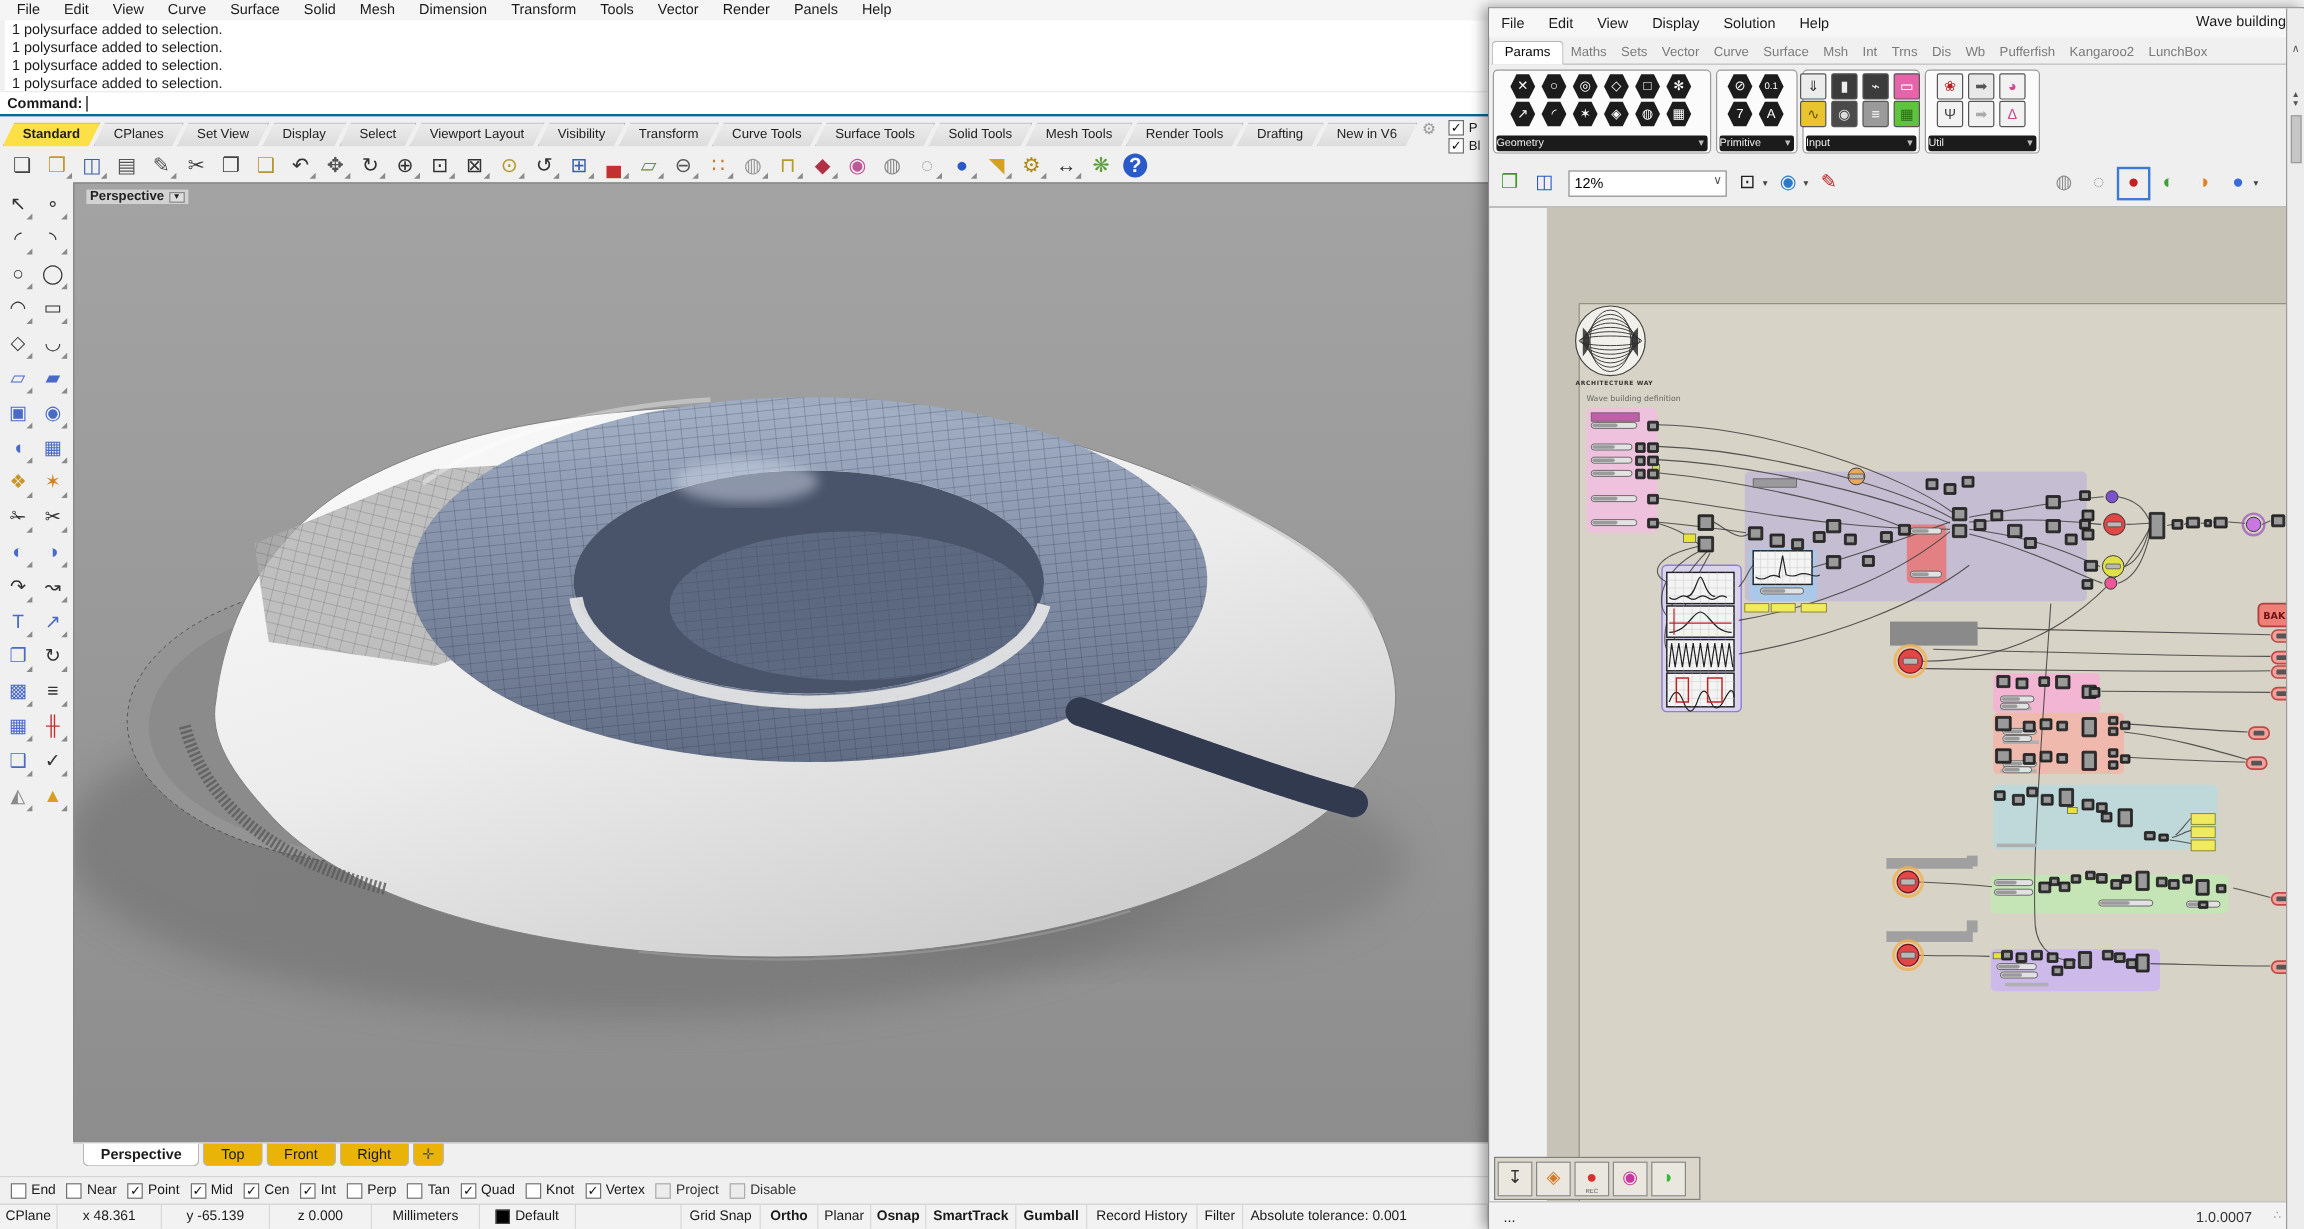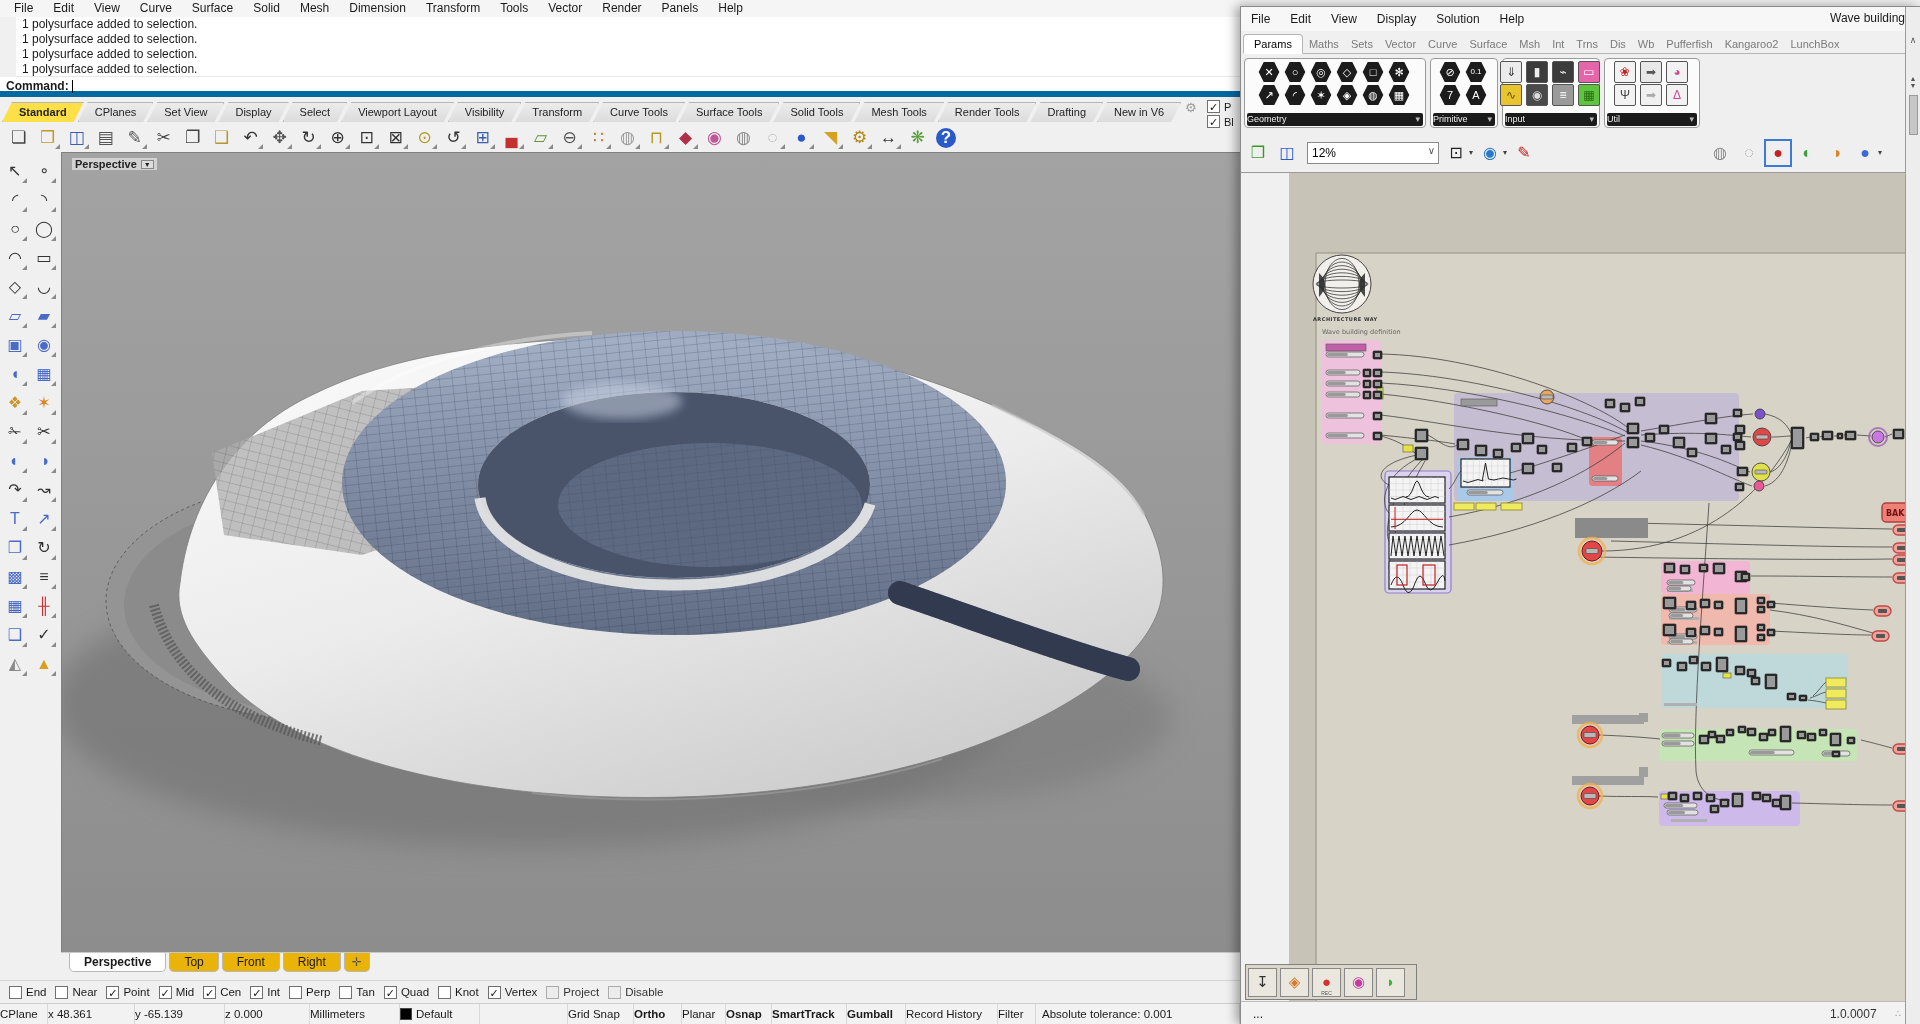--- a/index.html
+++ b/index.html
@@ -2,22 +2,22 @@
 <html><head>
 <meta charset="utf-8">
 <style>
   html,body{margin:0;padding:0;width:1920px;height:1024px;overflow:hidden;
     font-family:"Liberation Sans","DejaVu Sans",sans-serif;background:#f0f0f0;color:#1a1a1a;}
   *{box-sizing:border-box;}
   
   #rhino{position:absolute;left:0;top:0;width:1920px;height:1024px;background:#f0f0f0;}
   #r-menu{position:absolute;left:0;top:0;width:1240px;height:17px;background:#f5f5f5;display:flex;gap:4px;padding-left:6px;font-size:12px;}
   #r-menu .mitem{padding:1px 8px;white-space:nowrap;cursor:default;}
-  #r-hist{position:absolute;left:16px;top:17px;width:1420px;height:60px;background:#ffffff;font-size:12px;line-height:15px;padding-left:6px;border-bottom:1px solid #e8e8e8;}
-  #r-cmdline{position:absolute;left:0;top:77px;width:1240px;height:20px;background:#ffffff;font-size:12px;padding:2px 6px;border-bottom:6px solid #0369a1;}
+  #r-hist{position:absolute;left:4px;top:17px;width:1420px;height:60px;background:#ffffff;font-size:12px;line-height:15px;padding-left:6px;border-bottom:1px solid #e8e8e8;}
+  #r-cmdline{position:absolute;left:0;top:77px;width:1240px;height:20px;background:#ffffff;font-size:12px;padding:2px 6px;border-bottom:2px solid #0369a1;}
   #r-cmdline b{font-weight:bold;}
   .caret{display:inline-block;width:1px;height:13px;background:#000;vertical-align:middle;margin-left:3px;animation:none;}
   #r-tabs{position:absolute;left:2px;top:100px;width:1238px;height:22px;display:flex;align-items:flex-end;}
   .rtab{height:20px;line-height:19px;font-size:11px;padding:0 16px;margin-right:-6px;color:#222;
     background:linear-gradient(#ececec,#dcdcdc);border:1px solid #b5b5b5;border-bottom:none;
     clip-path:polygon(10px 0,100% 0,calc(100% - 10px) 100%,0 100%);}
   .rtab.active{background:#fde047;font-weight:bold;z-index:3;}
   #r-gearchecks{position:absolute;left:1185px;top:98px;width:55px;height:54px;font-size:11px;}
   #r-icons{position:absolute;left:4px;top:124px;width:1236px;height:28px;display:flex;align-items:center;}
   .ricon{width:29px;height:26px;font-size:17px;line-height:26px;text-align:center;position:relative;cursor:default;}
@@ -35,21 +35,21 @@
   .vtab{font-size:12px;padding:2px 14px;background:#eab308;border:1px solid #b8b8b8;border-top:none;border-radius:0 0 5px 5px;margin-right:3px;}
   .vtab.active{background:#ffffff;font-weight:bold;}
   .vtab.plus{padding:2px 7px;color:#555;}
   
   #osnap{position:absolute;left:0;top:980px;width:1240px;height:23px;background:#f0f0f0;display:flex;align-items:center;font-size:11.5px;border-top:1px solid #d5d5d5;}
   .osnap-item{display:flex;align-items:center;gap:4px;margin-left:9px;}
   .cb{width:13px;height:13px;border:1px solid #707070;background:#fff;font-size:11px;line-height:12px;text-align:center;color:#111;}
   .dis .cb{background:#ececec;border-color:#ababab;}
   .dis .oslabel{color:#333;}
   #status{position:absolute;left:0;top:1003px;width:1240px;height:21px;background:#f2f2f2;display:flex;font-size:11.5px;border-top:1px solid #cfcfcf;}
-  .scell{height:100%;display:flex;align-items:center;justify-content:flex-start;gap:4px;border-right:1px solid #d8d8d8;white-space:nowrap;overflow:hidden;}
+  .scell{height:100%;display:flex;align-items:center;justify-content:center;gap:4px;border-right:1px solid #d8d8d8;white-space:nowrap;overflow:hidden;}
   .scell.b .sclabel{font-weight:bold;}
   .scell.left{justify-content:flex-start;padding-left:6px;}
   .scell.spacer{border-right:1px solid #d8d8d8;}
   .swatch{width:12px;height:12px;background:#000;border:1px solid #444;}
   
   #gh{position:absolute;left:1240px;top:6px;width:680px;height:1018px;background:#f0f0f0;border:1px solid #8a8a8a;box-shadow:-4px 0 10px rgba(0,0,0,.35);}
   #gh-menu{position:absolute;left:0;top:0;width:664px;height:24px;background:#f7f7f7;display:flex;align-items:center;font-size:12px;}
   #gh-menu .mitem{padding:2px 10px;}
   #gh-title{position:absolute;right:14px;top:4px;font-size:12px;}
   #gh-tabs{position:absolute;left:2px;top:24px;width:662px;height:23px;display:flex;align-items:flex-end;font-size:11px;border-bottom:1px solid #b5b5b5;}

